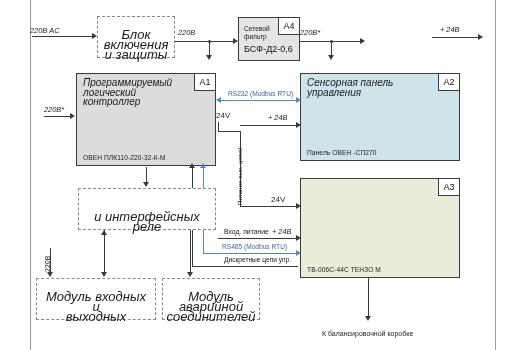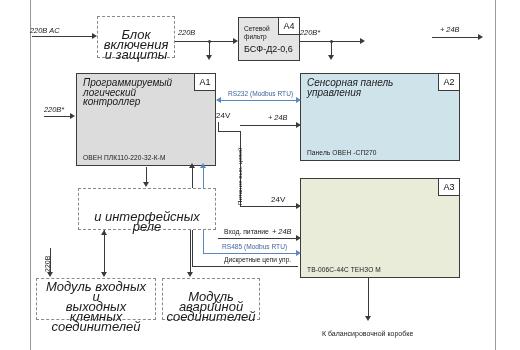--- a/index.html
+++ b/index.html
@@ -175,21 +175,20 @@
   <div class="ar ar-d" style="left:47px;top:272px;"></div>
 
   <div class="w wv" style="left:104px;top:230px;height:44px;"></div>
   <div class="ar ar-d" style="left:101px;top:272px;"></div>
   <div class="ar ar-u" style="left:101px;top:230px;"></div>
 
   <div class="dblk" style="left:36px;top:278px;width:120px;height:42px;">
     <span>
       <i>Модуль входных и</i><br>
       <i>выходных</i><br>
-      <i>клемных соединителей</i>
     </span>
   </div>
 
   <div class="w wv" style="left:190px;top:230px;height:44px;"></div>
   <div class="ar ar-d" style="left:187px;top:272px;"></div>
 
   <div class="dblk" style="left:162px;top:278px;width:98px;height:42px;">
     <span>
       <i>Модуль аварийной</i><br>
       <i>соединителей</i>

